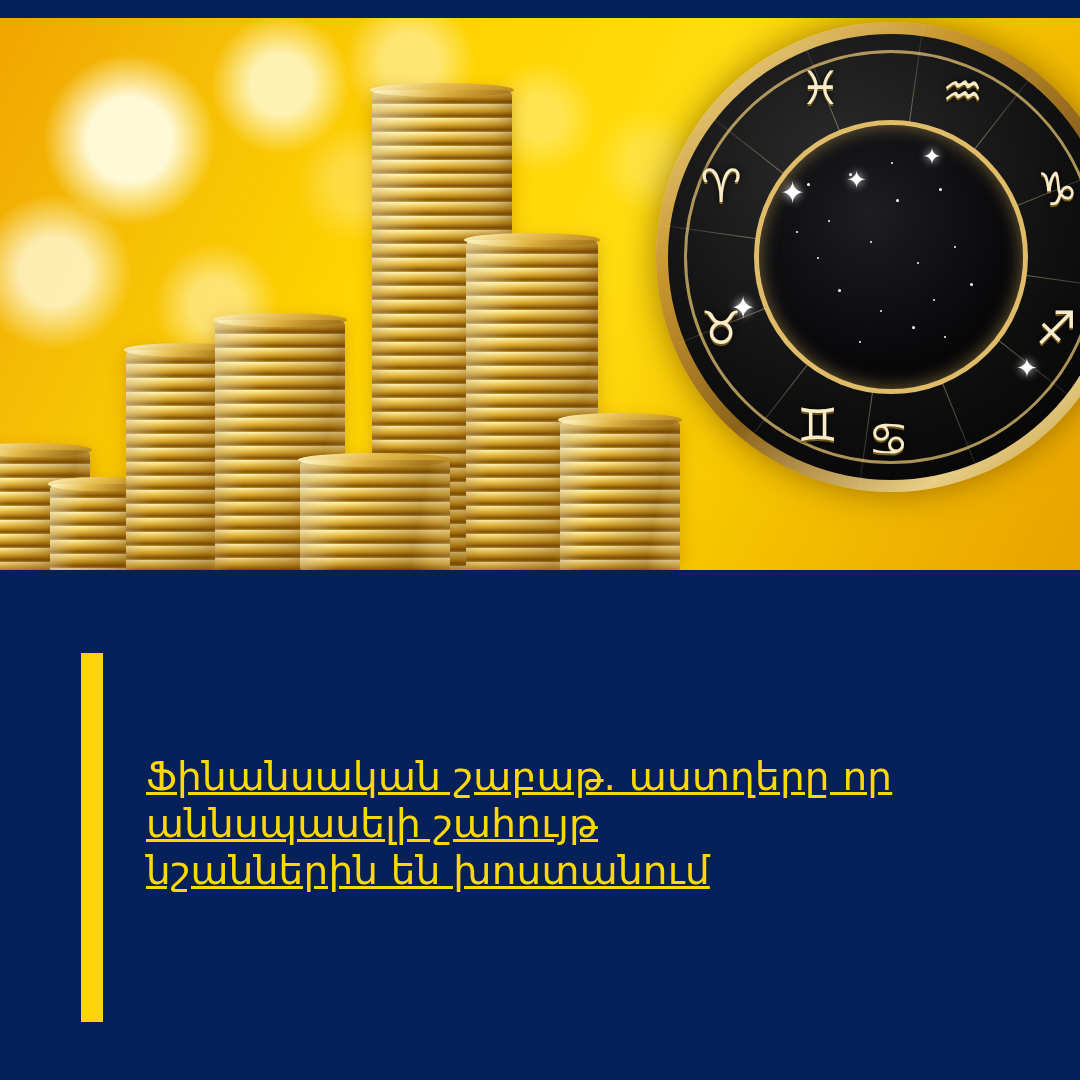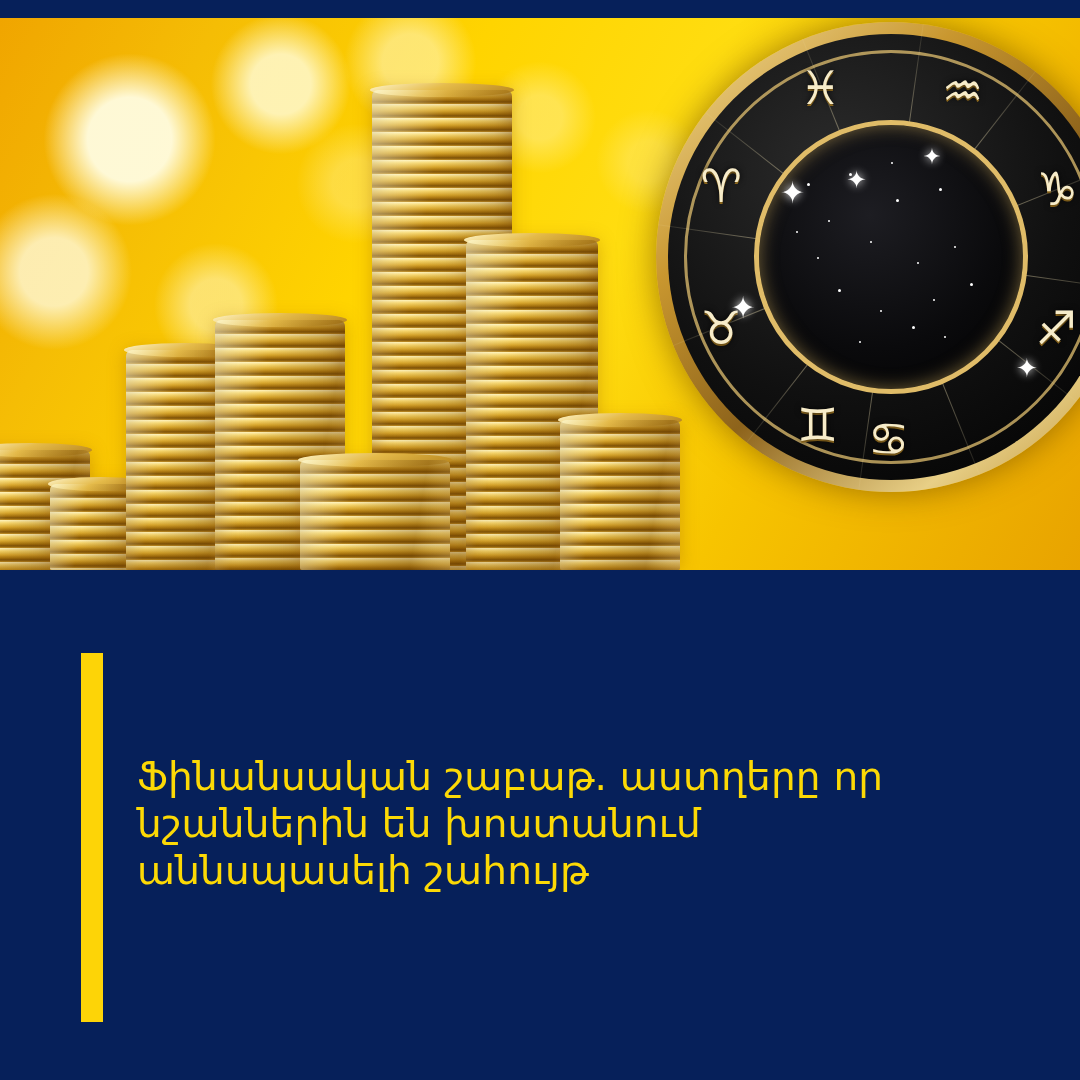--- a/index.html
+++ b/index.html
@@ -61,24 +61,24 @@
   .zsign { position:absolute; left:50%; top:50%; color:#f7ecc9;
     font-family:"DejaVu Sans", sans-serif; font-size:46px; line-height:1;
     text-shadow:0 0 6px rgba(0,0,0,.9), 0 2px 0 #9c7320;
     transform-origin:0 0; }
   .star { position:absolute; background:#fff; border-radius:50%; }
   .sparkle { position:absolute; color:#fff; font-size:30px; line-height:1; text-shadow:0 0 10px #fff; }
 
   
   .lower { position:absolute; left:0; top:570px; width:1080px; height:510px; background:#06205a; }
   .accent-bar { position:absolute; left:81px; top:83px; width:22px; height:369px; background:#fdd407; }
-  .headline { position:absolute; left:137px; top:183px; width:860px;
+  .headline { position:absolute; left:146px; top:183px; width:860px;
     font-family:"DejaVu Sans", sans-serif;
     color:#fcd905; font-size:39px; line-height:47px; font-weight:400;
-    letter-spacing:.2px; }
+    letter-spacing:.2px;text-decoration:underline; }
   .headline .ln { display:block; white-space:nowrap; }
 </style>
 </head>
 <body>
 
 <div id="card">
 
   <div class="top-strip"></div>
 
   <div class="hero">
@@ -162,18 +162,18 @@
         <span class="sparkle" style="left:40%; top:30%; font-size:24px;">✦</span>
         <span class="sparkle" style="left:78%; top:72%; font-size:26px;">✦</span>
       </div>
     </div>
   </div>
 
   <div class="lower">
     <div class="accent-bar"></div>
     <div class="headline">
       <span class="ln">Ֆինանսական շաբաթ. աստղերը որ</span>
+      <span class="ln">աննսպասելի շահույթ</span>
       <span class="ln">նշաններին են խոստանում</span>
-      <span class="ln">աննսպասելի շահույթ</span>
     </div>
   </div>
 
 </div>
 
 </body></html>

